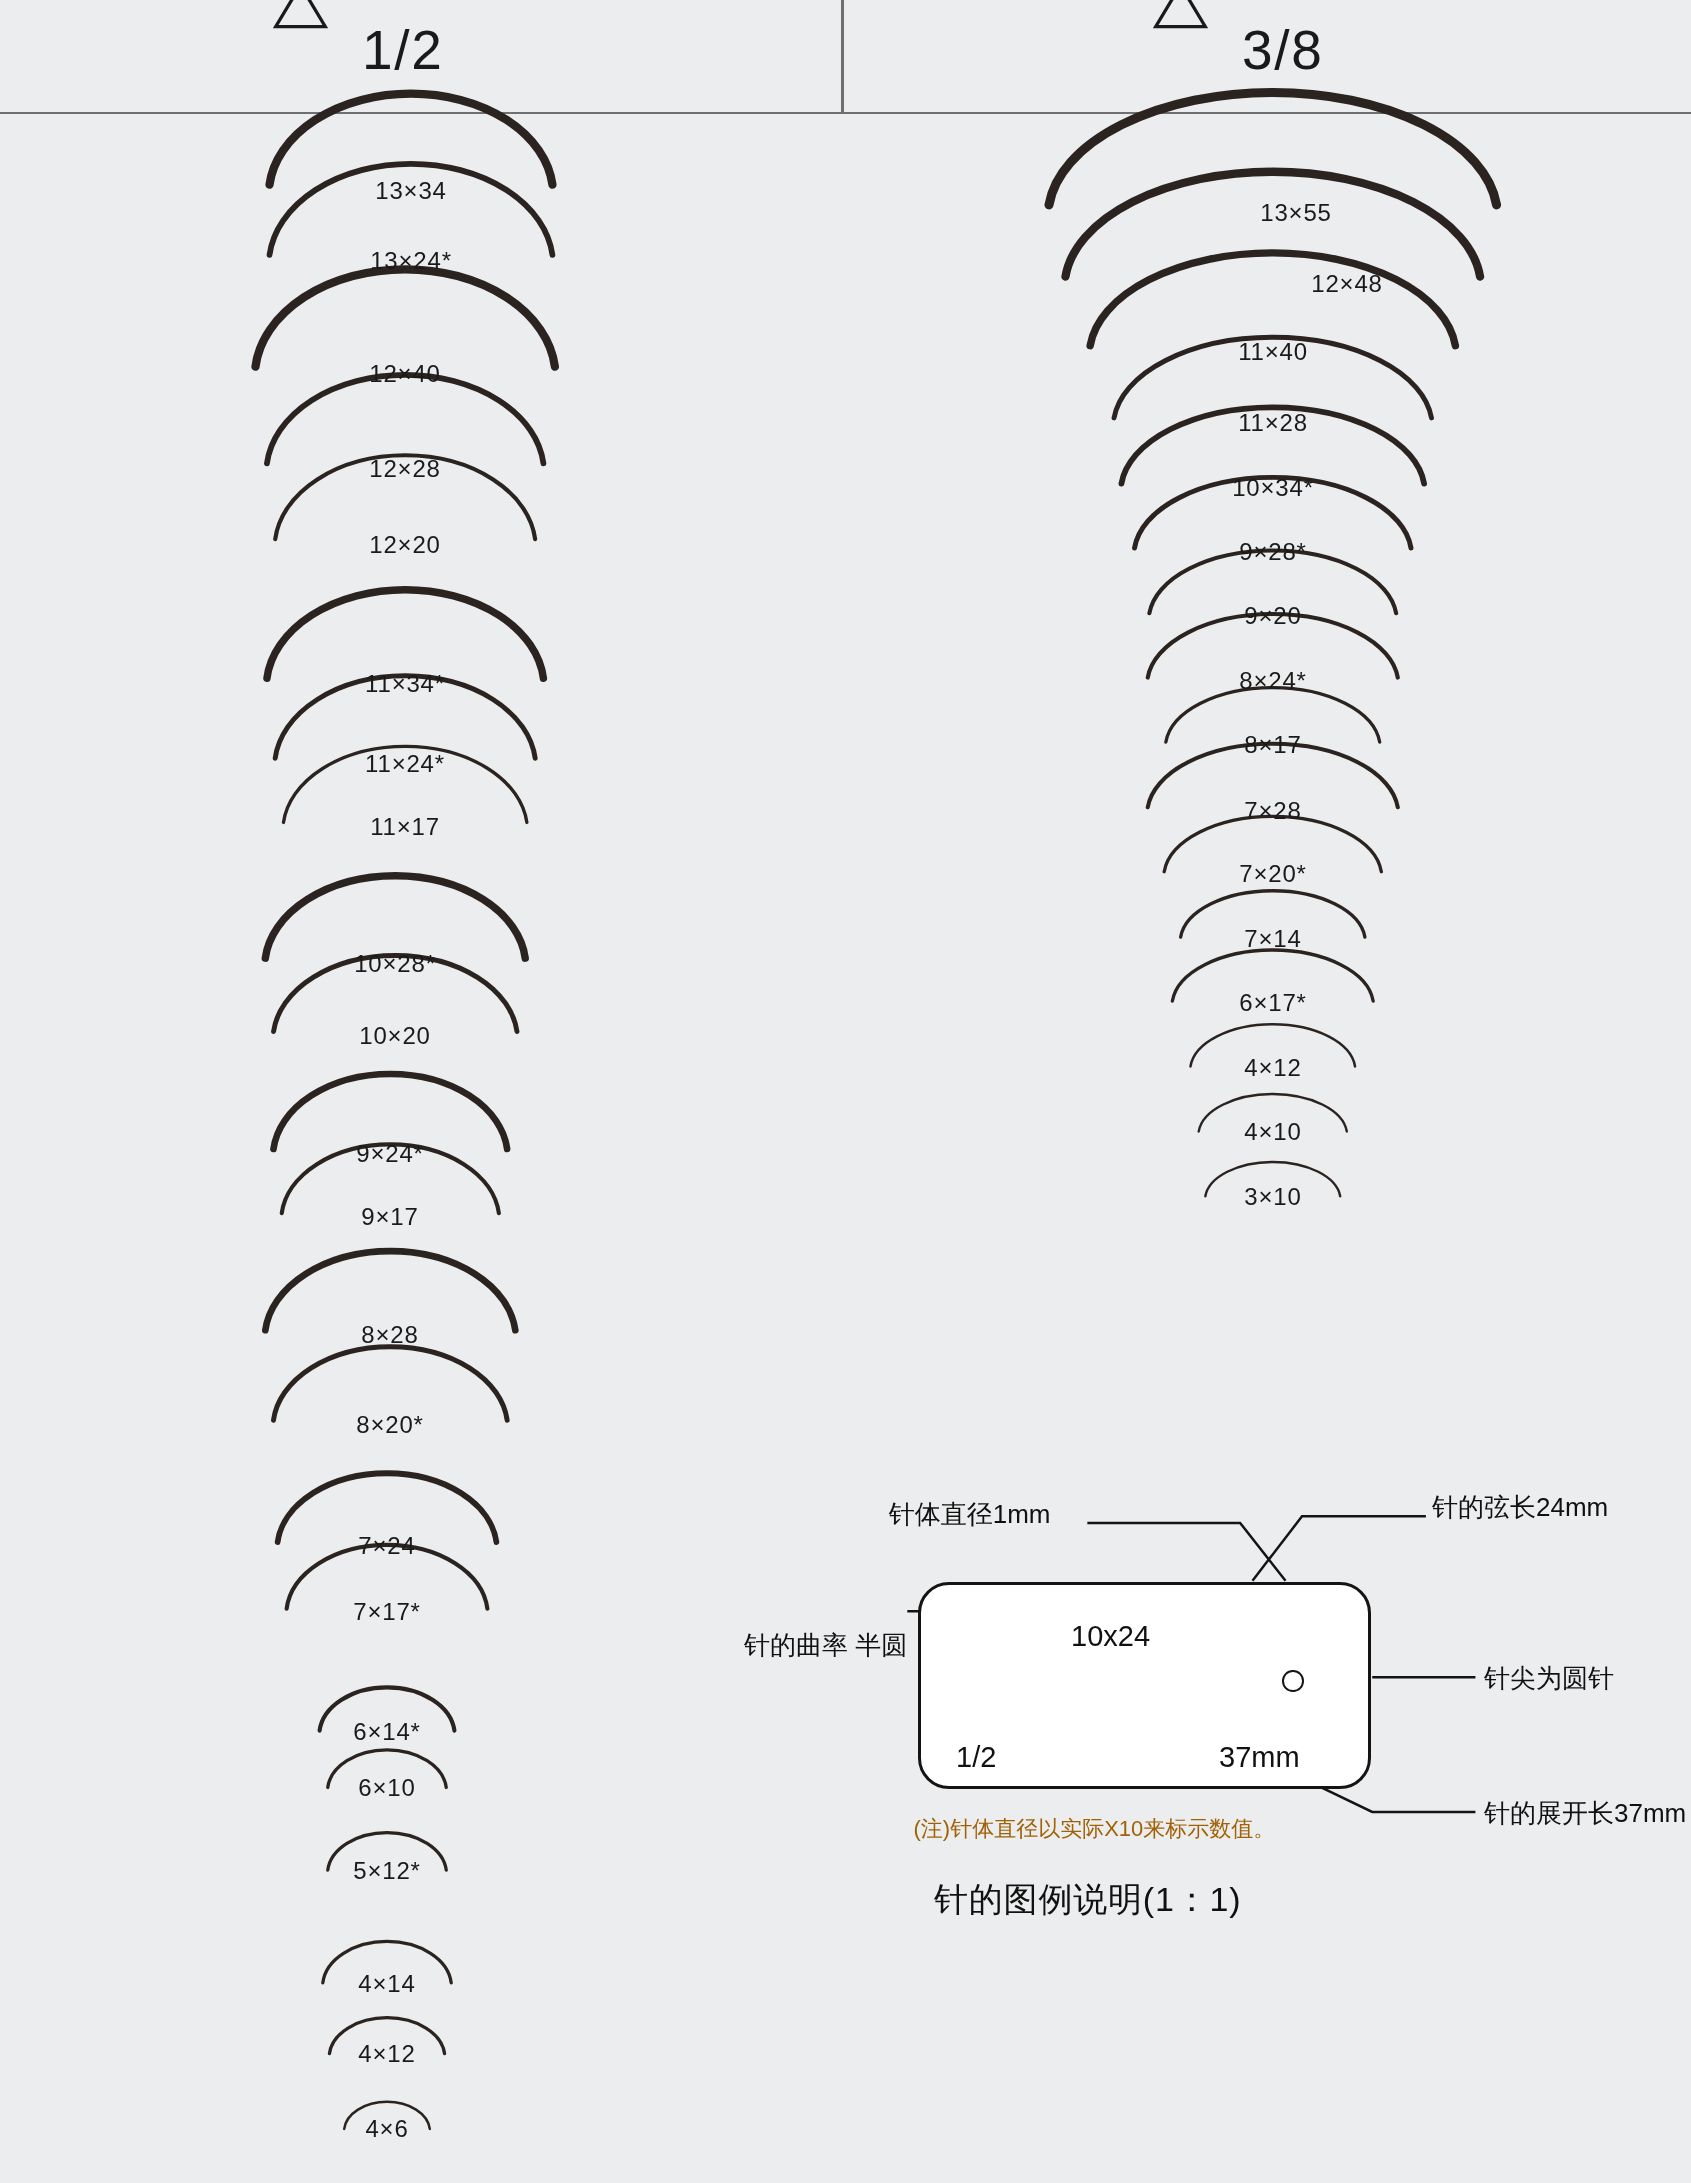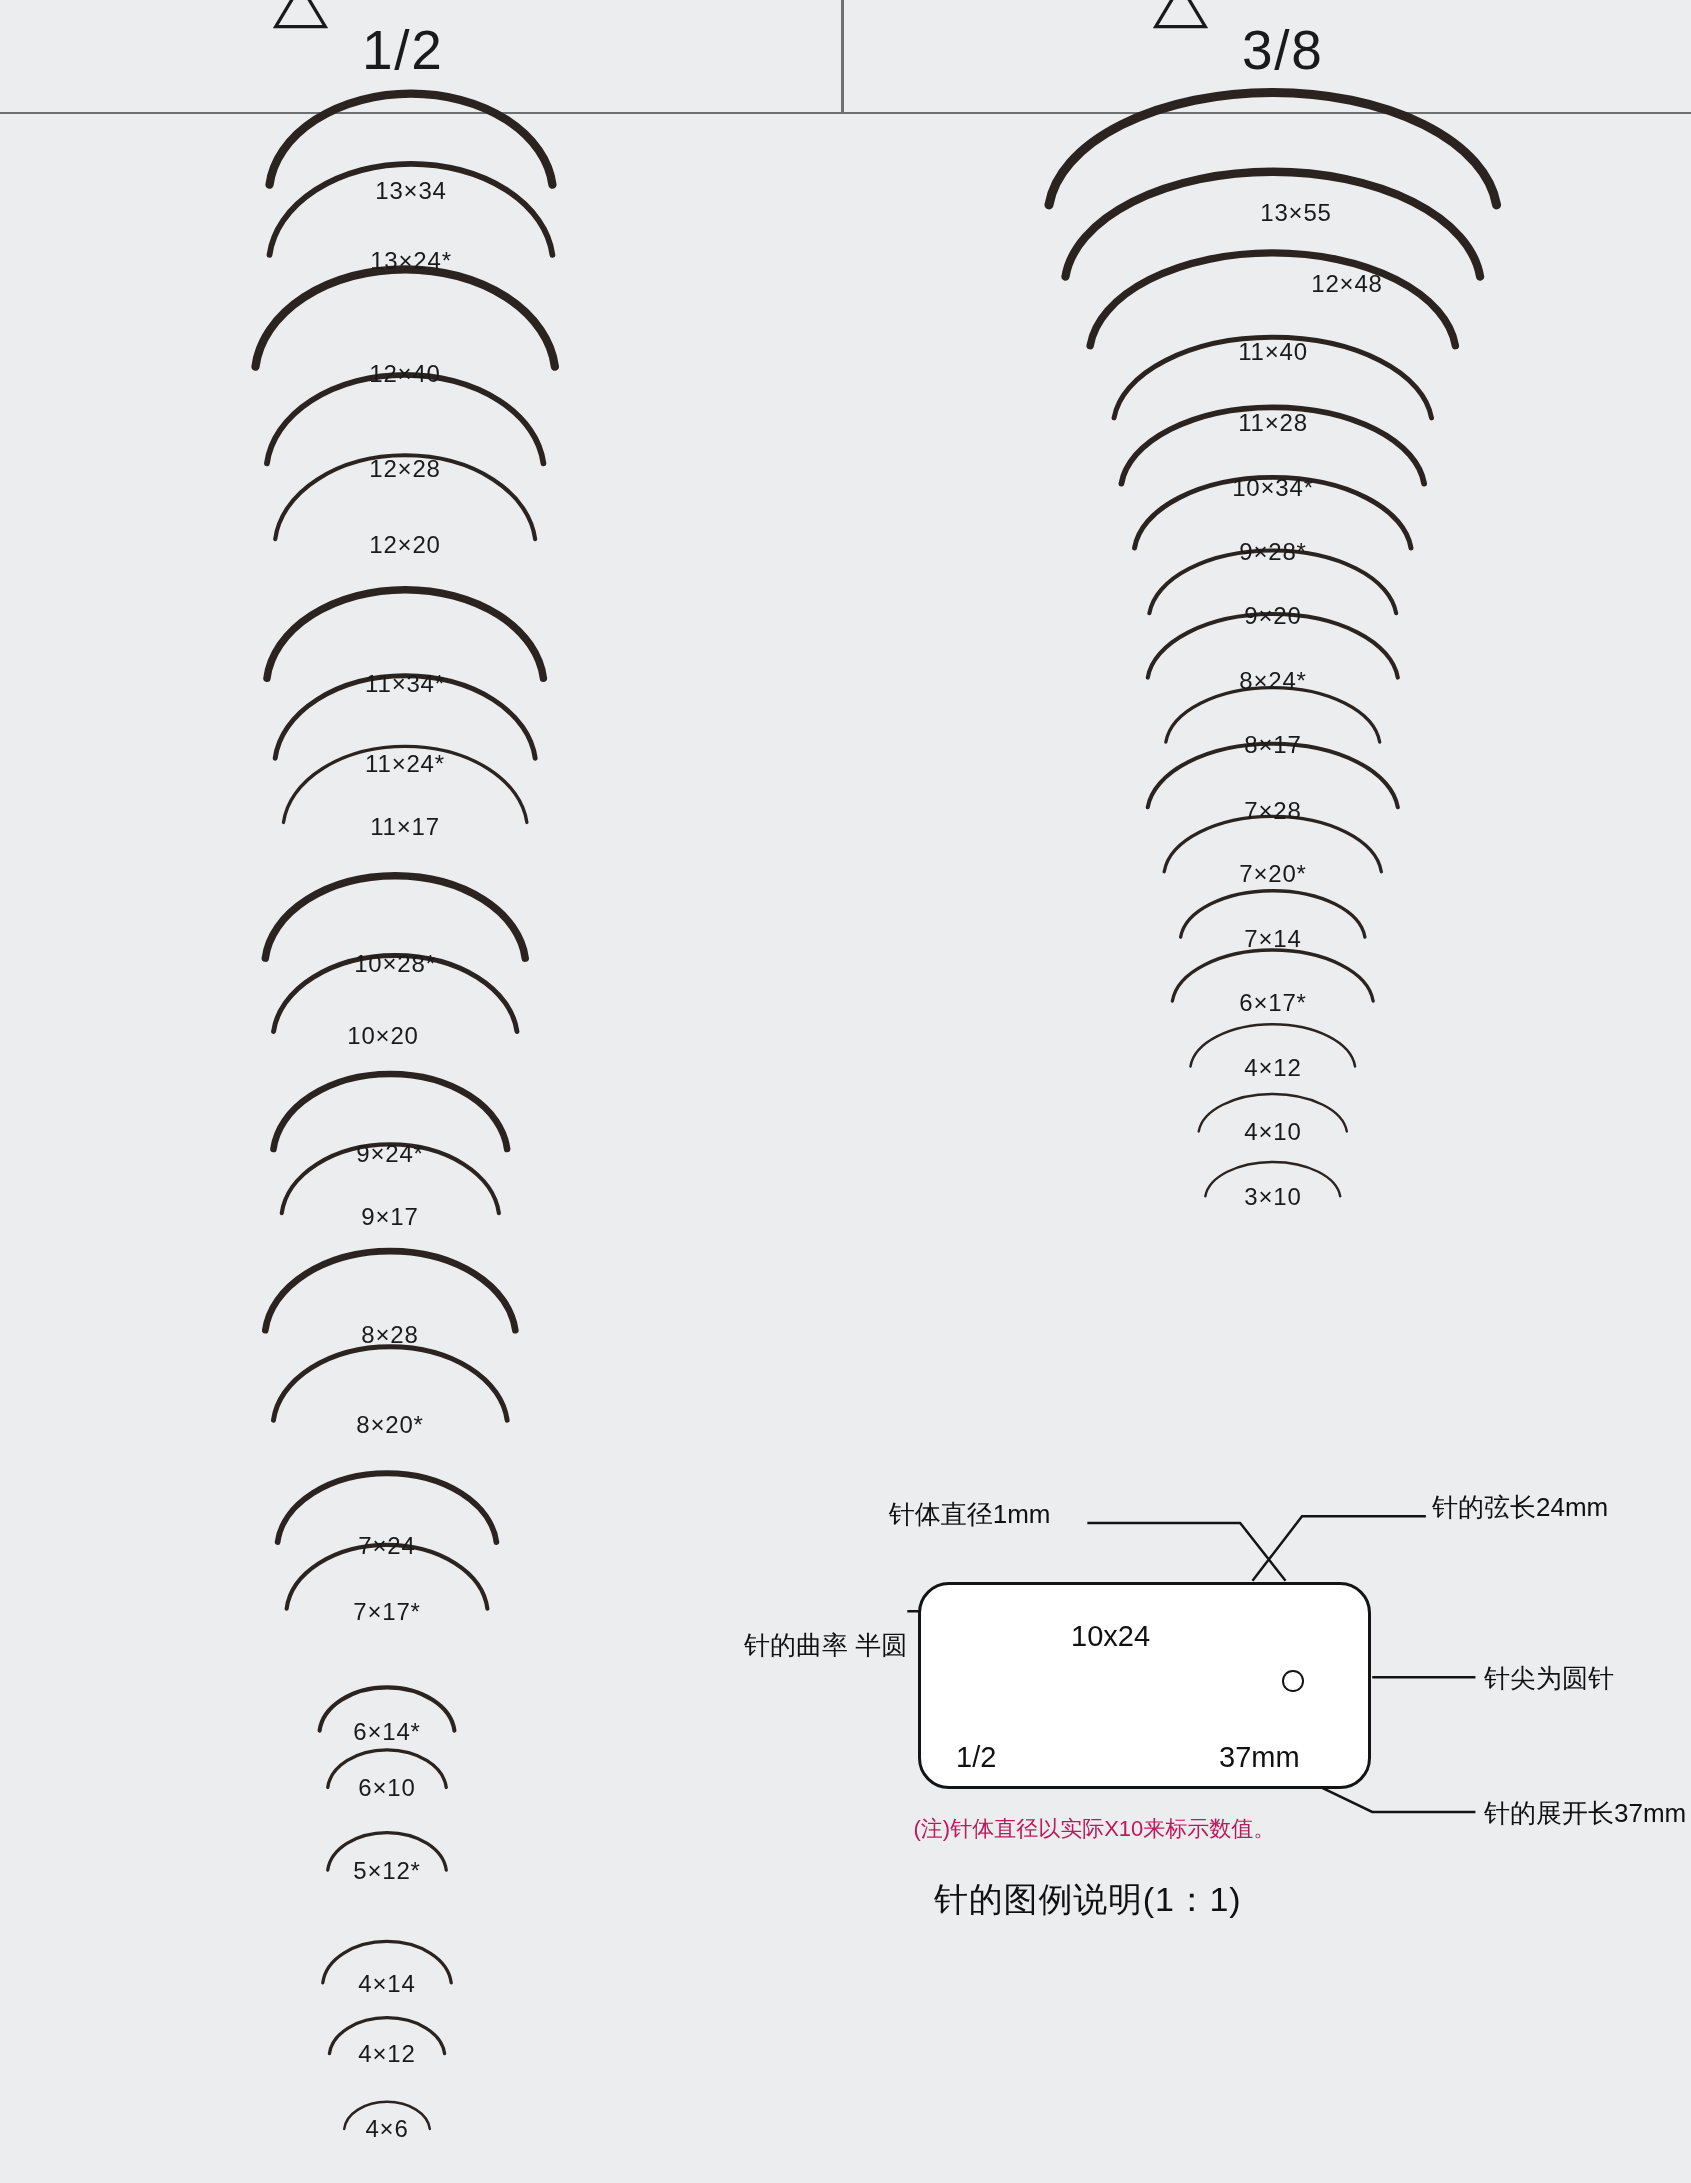--- a/index.html
+++ b/index.html
@@ -94,21 +94,21 @@
     font-size: 26px;
     color: #111111;
     white-space: nowrap;
   }
   .legend-txt.big { font-size: 29px; }
   .legend-note {
     position: absolute;
     left: 16.5px;
     top: 339px;
     font-size: 22px;
-    color: #be185d;
+    color: #a16207;
     white-space: nowrap;
   }
   .legend-title {
     position: absolute;
     left: 37px;
     top: 402px;
     font-size: 34px;
     color: #111111;
     white-space: nowrap;
     letter-spacing: 0.8px;
@@ -194,21 +194,21 @@
   <div id="labels-half">
       <span class="needle-label" style="left: 411px; top: 191px;">13×34</span>
       <span class="needle-label" style="left: 411px; top: 261px;">13×24*</span>
       <span class="needle-label" style="left: 405px; top: 374px;">12×40</span>
       <span class="needle-label" style="left: 405px; top: 469px;">12×28</span>
       <span class="needle-label" style="left: 405px; top: 545px;">12×20</span>
       <span class="needle-label" style="left: 405px; top: 684px;">11×34*</span>
       <span class="needle-label" style="left: 405px; top: 764px;">11×24*</span>
       <span class="needle-label" style="left: 405px; top: 827px;">11×17</span>
       <span class="needle-label" style="left: 395px; top: 964px;">10×28*</span>
-      <span class="needle-label" style="left: 383px; top: 1036px;">10×20</span>
+      <span class="needle-label" style="left: 395px; top: 1036px;">10×20</span>
       <span class="needle-label" style="left: 390px; top: 1154px;">9×24*</span>
       <span class="needle-label" style="left: 390px; top: 1217px;">9×17</span>
       <span class="needle-label" style="left: 390px; top: 1335px;">8×28</span>
       <span class="needle-label" style="left: 390px; top: 1425px;">8×20*</span>
       <span class="needle-label" style="left: 387px; top: 1546px;">7×24</span>
       <span class="needle-label" style="left: 387px; top: 1612px;">7×17*</span>
       <span class="needle-label" style="left: 387px; top: 1732px;">6×14*</span>
       <span class="needle-label" style="left: 387px; top: 1788px;">6×10</span>
       <span class="needle-label" style="left: 387px; top: 1871px;">5×12*</span>
       <span class="needle-label" style="left: 387px; top: 1984px;">4×14</span>

